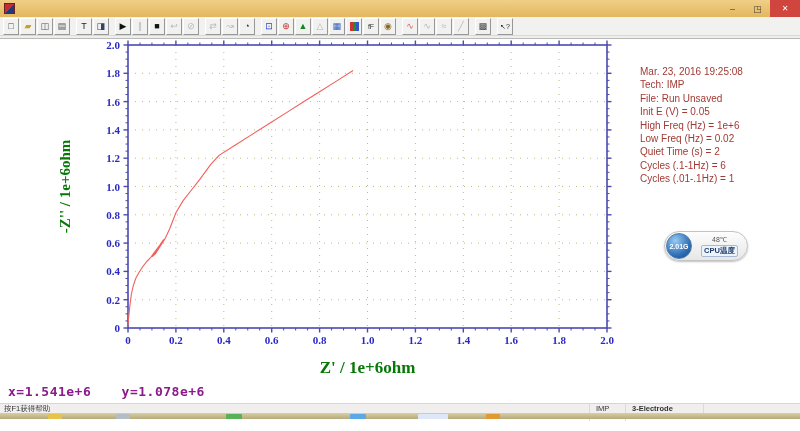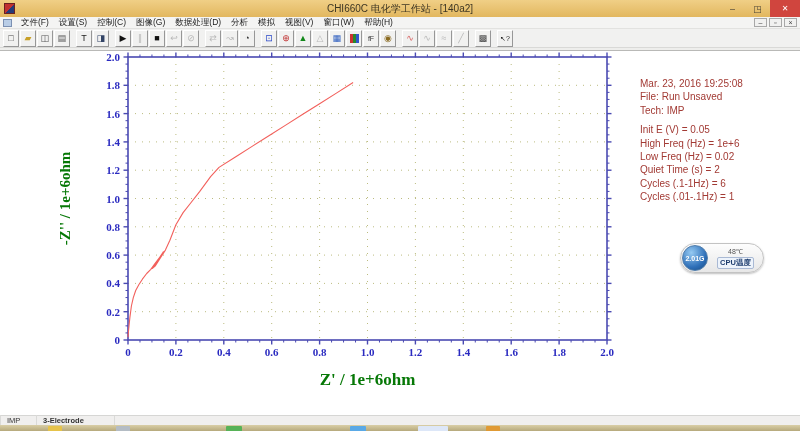--- a/index.html
+++ b/index.html
@@ -36,27 +36,27 @@
   .tb-sep{width:5px;flex:0 0 5px;}
   .g-rgb{width:9px;height:9px;background:linear-gradient(90deg,#c33 0 3px,#2a8a2a 3px 6px,#3355cc 6px 9px);}
 
   .frame-gap{height:3px;flex:0 0 3px;background:#eeeeec;border-bottom:1px solid #b9b9b7;box-sizing:border-box;}
 
   
   .client{position:relative;flex:0 0 364px;height:364px;background:#fff;}
   #chart-svg{position:absolute;left:0;top:0;}
   .info-panel{position:absolute;left:640px;top:26px;font-size:10px;line-height:13.4px;
     color:#a23a34;white-space:nowrap;}
-  .info-params{margin-top:6px;}
+  .info-params{}
   .coords{position:absolute;left:8px;top:345px;font-family:"DejaVu Sans Mono",monospace;
     font-weight:bold;font-size:13px;color:#8b1a8b;letter-spacing:.5px;}
   .coords .y-part{margin-left:22px;}
 
   
-  .cpu-gadget{position:absolute;left:680px;top:192px;width:84px;height:30px;
+  .cpu-gadget{position:absolute;left:664px;top:192px;width:84px;height:30px;
     background:linear-gradient(#fdfdfd,#e7e7e7);border:1px solid #c3c3c3;border-radius:15px;
     box-shadow:0 1px 2px rgba(0,0,0,.25);display:flex;align-items:center;box-sizing:border-box;}
   .cpu-orb{width:26px;height:26px;margin-left:1px;border-radius:50%;flex:0 0 26px;
     background:radial-gradient(circle at 35% 28%,#96caf2,#2e6fb8 62%,#17497f);
     border:1px solid #4f7cab;box-sizing:border-box;color:#fff;font-size:7px;font-weight:bold;
     display:flex;align-items:center;justify-content:center;}
   .cpu-right{margin:0 auto;text-align:center;}
   .cpu-temp{font-size:7px;color:#555;}
   .cpu-label{font-size:7.5px;font-weight:bold;color:#1c3c6e;background:#edf3fb;
     border:1px solid #a9b9d4;border-radius:2px;padding:0 2px;margin-top:1px;}
@@ -74,48 +74,27 @@
   .taskbar{position:relative;flex:0 0 6px;height:6px;background:linear-gradient(#d9cea6,#b6a97c);}
   .task-item{position:absolute;bottom:0;height:5px;border-radius:1px 1px 0 0;}
 </style>
 </head>
 <body>
 
 <div class="window">
 
   <div class="titlebar">
     <div class="app-icon"></div>
-    <div class="title-text">CHI660C 电化学工作站 - [140a2]</div>
     <div class="win-controls">
       <div class="win-btn">–</div>
       <div class="win-btn">◳</div>
       <div class="win-btn close">✕</div>
     </div>
   </div>
 
-  <div class="menubar">
-    <div class="mdi-doc-icon"></div>
-    <div id="menu-items" style="display:flex">
-        <div class="menu-item">文件(F)</div>
-        <div class="menu-item">设置(S)</div>
-        <div class="menu-item">控制(C)</div>
-        <div class="menu-item">图像(G)</div>
-        <div class="menu-item">数据处理(D)</div>
-        <div class="menu-item">分析</div>
-        <div class="menu-item">模拟</div>
-        <div class="menu-item">视图(V)</div>
-        <div class="menu-item">窗口(W)</div>
-        <div class="menu-item">帮助(H)</div>
-      </div>
-    <div class="mdi-controls">
-      <div class="mdi-btn">–</div>
-      <div class="mdi-btn">▫</div>
-      <div class="mdi-btn">×</div>
-    </div>
-  </div>
 
   <div class="toolbar" id="toolbar">
       <div class="tb-btn">
         <span style="color: rgb(68, 68, 68);">□</span>
       </div>
       <div class="tb-btn">
         <span style="color: rgb(200, 160, 40);">▰</span>
       </div>
       <div class="tb-btn">
         <span style="color: rgb(85, 85, 85);">◫</span>
@@ -415,22 +394,22 @@
         <text x="607" y="305" text-anchor="middle" fill="#2a2ac0" font-family="&quot;Liberation Serif&quot;,serif" font-size="11px" font-weight="bold">2.0</text>
         <text x="120" y="10" text-anchor="end" fill="#2a2ac0" font-family="&quot;Liberation Serif&quot;,serif" font-size="11px" font-weight="bold">2.0</text>
         <text x="367.5" y="334" text-anchor="middle" fill="#067806" font-family="&quot;Liberation Serif&quot;,serif" font-size="17px" font-weight="bold">Z' / 1e+6ohm</text>
         <text x="70" y="147.5" text-anchor="middle" fill="#067806" font-family="&quot;Liberation Serif&quot;,serif" font-size="15px" font-weight="bold" transform="rotate(-90 70 147.5)">-Z'' / 1e+6ohm</text>
         <polyline points="128.0,286.2 128.7,277.7 129.9,266.4 131.4,255.0 133.3,246.6 135.7,239.5 138.8,233.8 142.4,228.2 146.7,222.5 150.8,218.3 155.5,211.9 159.9,206.2 163.4,200.8 152.2,217.5 155.1,215.1 165.4,199.1 169.9,189.2 175.9,173.7 183.1,161.6 190.3,152.5 199.8,140.4 210.6,125.6 219.0,116.4 235.8,105.8 252.5,95.1 269.3,84.5 286.1,73.9 302.8,63.3 319.6,52.7 336.4,42.1 353.1,31.5" fill="none" stroke="#f2605c" stroke-width="1.1" stroke-linejoin="round"></polyline>
       </svg>
 
     <div class="info-panel">
       <div id="info-header">
           <div>Mar. 23, 2016   19:25:08</div>
+          <div>Tech: IMP</div>
           <div>File: Run Unsaved</div>
-          <div>Tech: IMP</div>
         </div>
       <div id="info-params" class="info-params">
           <div>Init E (V) = 0.05</div>
           <div>High Freq (Hz) = 1e+6</div>
           <div>Low Freq (Hz) = 0.02</div>
           <div>Quiet Time (s) = 2</div>
           <div>Cycles (.1-1Hz) = 6</div>
           <div>Cycles (.01-.1Hz) = 1</div>
         </div>
     </div>
@@ -438,23 +417,28 @@
     <div class="cpu-gadget">
       <div class="cpu-orb">
         <span>2.01G</span>
       </div>
       <div class="cpu-right">
         <div class="cpu-temp">48℃</div>
         <div class="cpu-label">CPU温度</div>
       </div>
     </div>
 
+    <div class="coords">
+      <span class="x-part">x=1.541e+6</span>
+      <span class="y-part">y=1.078e+6</span>
+    </div>
   </div>
 
   <div class="statusbar">
+    <div class="sb-help">按F1获得帮助</div>
     <div class="sb-panel sb-tech">IMP</div>
     <div class="sb-panel sb-electrode">3-Electrode</div>
     <div class="sb-fill"></div>
   </div>
 
   <div class="taskbar" id="taskbar">
       <div class="task-item" style="left: 48px; width: 14px; background: rgb(230, 195, 74);"></div>
       <div class="task-item" style="left: 116px; width: 14px; background: rgb(180, 188, 196);"></div>
       <div class="task-item" style="left: 226px; width: 16px; background: rgb(87, 178, 87);"></div>
       <div class="task-item" style="left: 350px; width: 16px; background: rgb(90, 169, 230);"></div>

